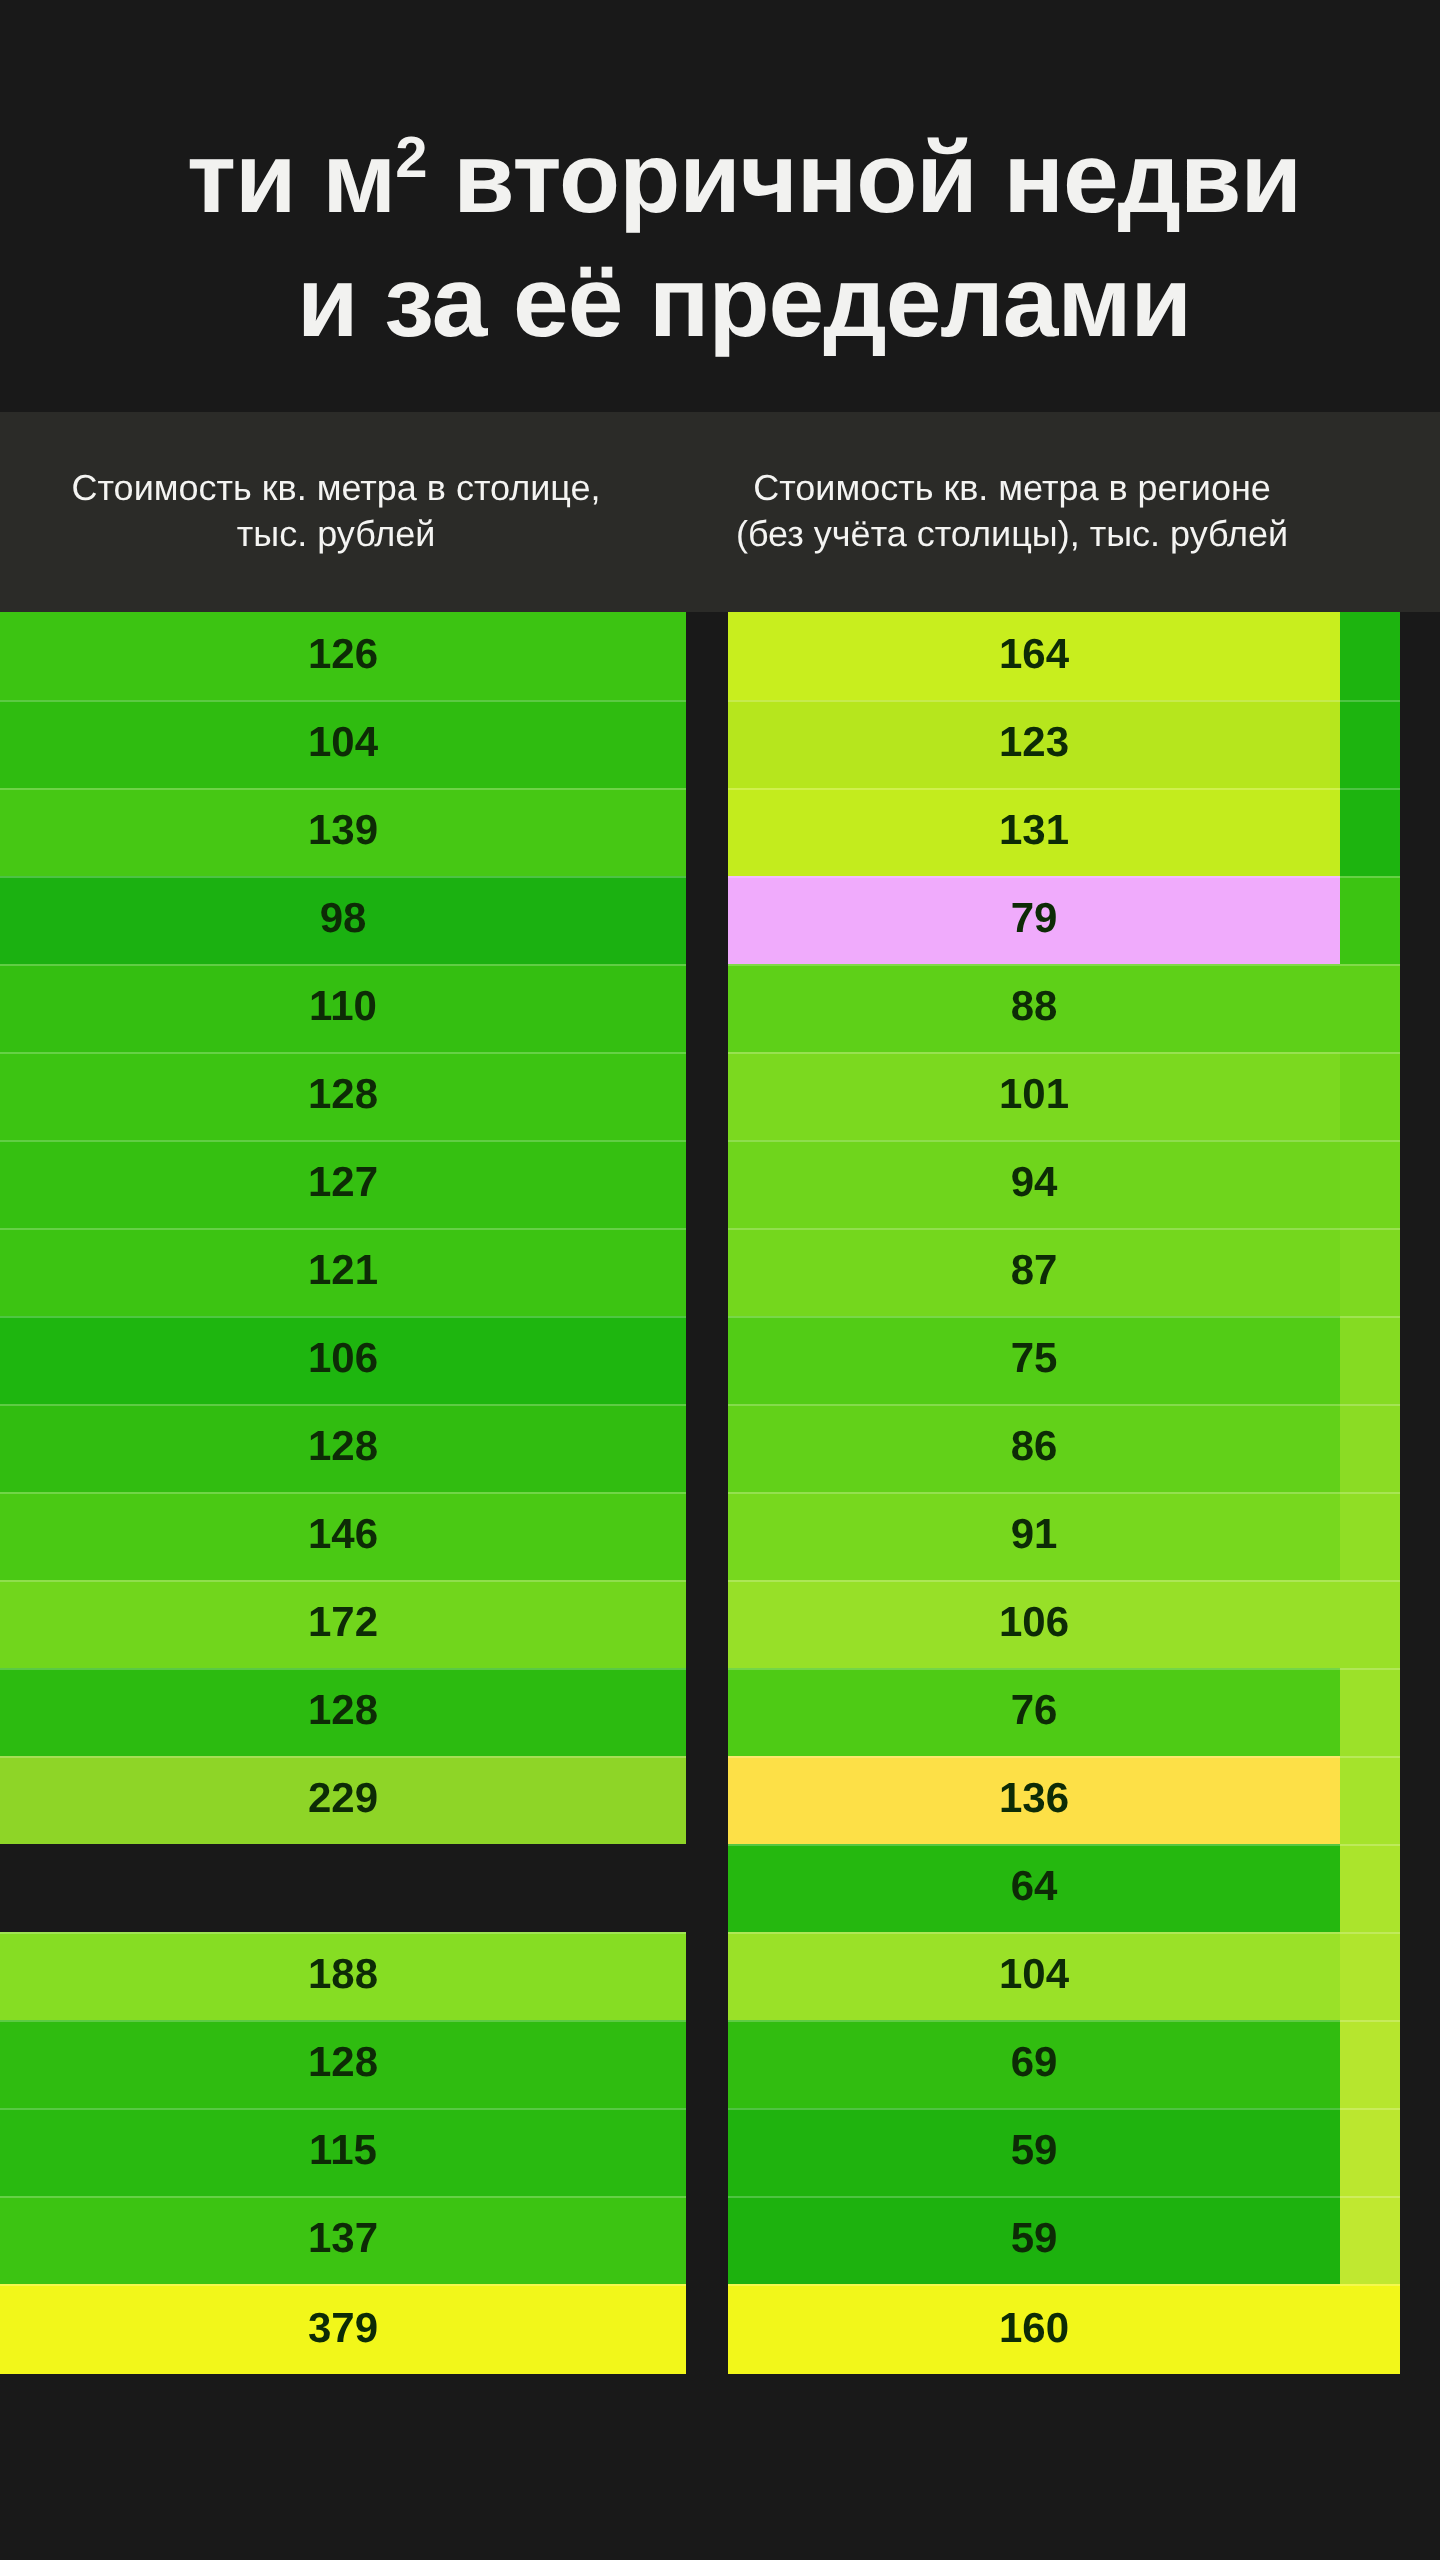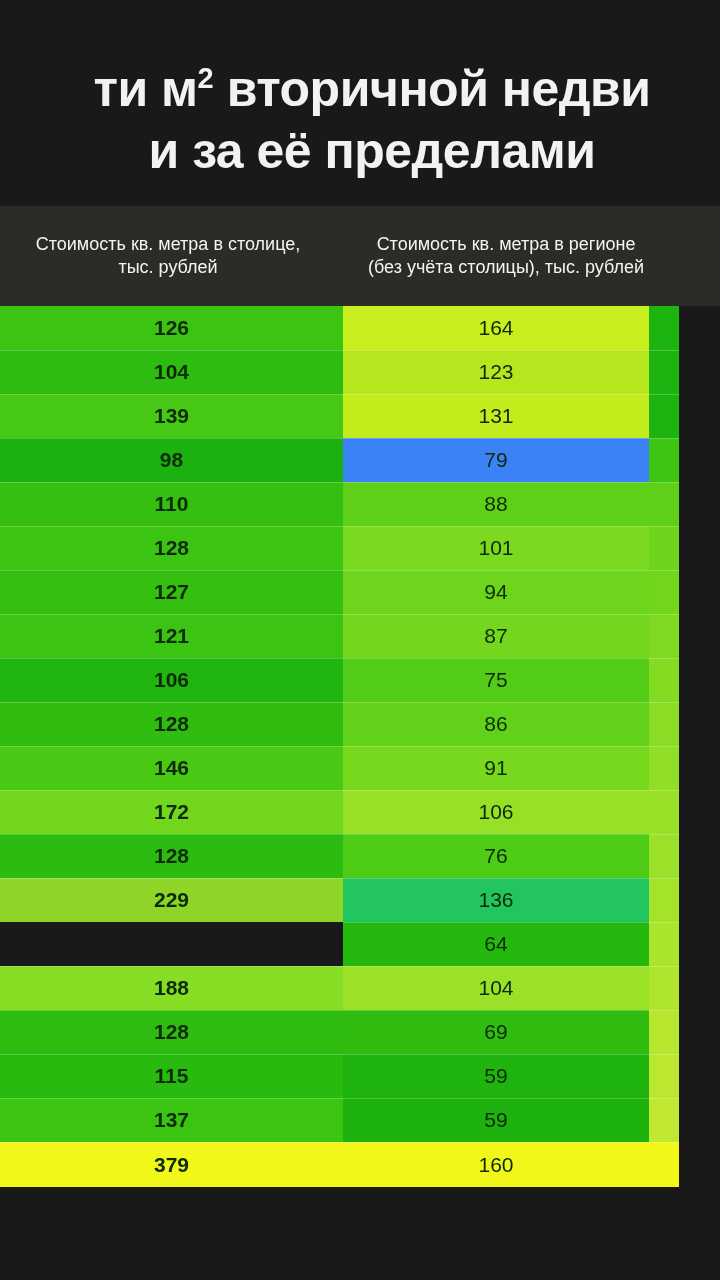--- a/index.html
+++ b/index.html
@@ -92,21 +92,21 @@
     display: flex;
     align-items: center;
     justify-content: center;
     box-sizing: border-box;
     font-size: 21px;
     color: #0d2b06;
     overflow: hidden;
     position: relative;
   }
   .cell.c1 { width: 343px; font-weight: bold; }
-  .cell.c2 { width: 306px; font-weight: normal; }
+  .cell.c2 { width: 306px; font-weight: bold; margin-left: 21px; }
   .cell.c3 { width: 30px; }
   .cell .val { display: block; }
 
   
   .row + .row .cell::before {
     content: "";
     position: absolute;
     top: 0; left: 0; right: 0;
     height: 1px;
     background: rgba(255,255,255,0.22);
@@ -169,21 +169,21 @@
       </div>
       <div class="cell c2" style="background: rgb(195, 236, 29);">
         <span class="val">131</span>
       </div>
       <div class="cell c3" style="background: rgb(29, 180, 15);"></div>
     </div>
     <div class="row">
       <div class="cell c1" style="background: rgb(27, 177, 17);">
         <span class="val">98</span>
       </div>
-      <div class="cell c2" style="background: #3b82f6;">
+      <div class="cell c2" style="background: #f0abfc;">
         <span class="val">79</span>
       </div>
       <div class="cell c3" style="background: rgb(60, 196, 18);"></div>
     </div>
     <div class="row">
       <div class="cell c1" style="background: rgb(52, 191, 17);">
         <span class="val">110</span>
       </div>
       <div class="cell c2" style="background: rgb(94, 208, 24);">
         <span class="val">88</span>
@@ -259,21 +259,21 @@
       </div>
       <div class="cell c2" style="background: rgb(78, 203, 21);">
         <span class="val">76</span>
       </div>
       <div class="cell c3" style="background: rgb(156, 225, 41);"></div>
     </div>
     <div class="row">
       <div class="cell c1" style="background: rgb(142, 213, 39);">
         <span class="val">229</span>
       </div>
-      <div class="cell c2" style="background: #22c55e;">
+      <div class="cell c2" style="background: #fde047;">
         <span class="val">136</span>
       </div>
       <div class="cell c3" style="background: rgb(165, 227, 43);"></div>
     </div>
     <div class="row">
       <div class="cell c1" style="background: rgb(28, 179, 15); margin-top: 44px;">
         <span class="val">109</span>
       </div>
       <div class="cell c2" style="background: rgb(37, 184, 15);">
         <span class="val">64</span>

